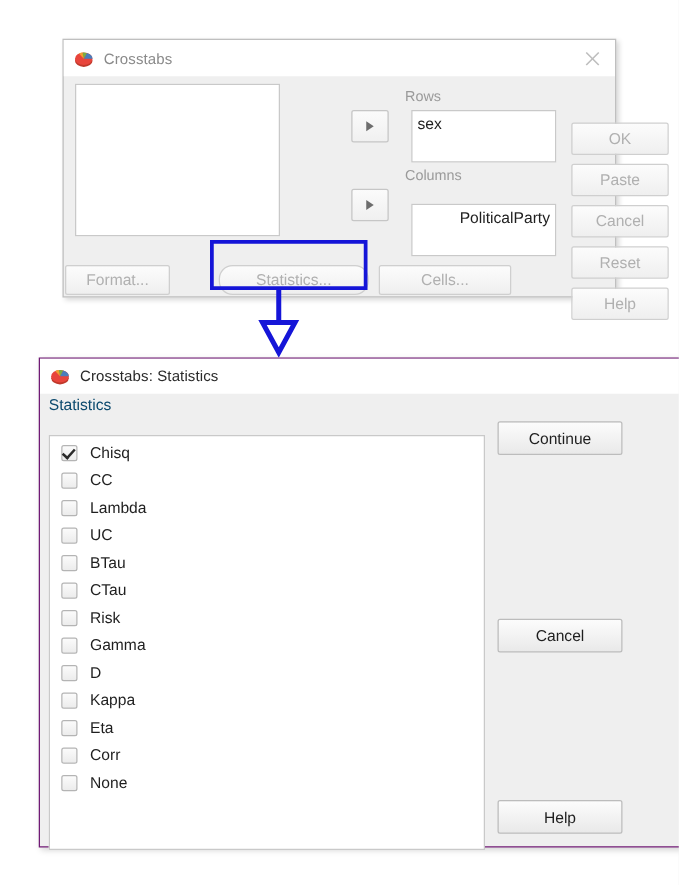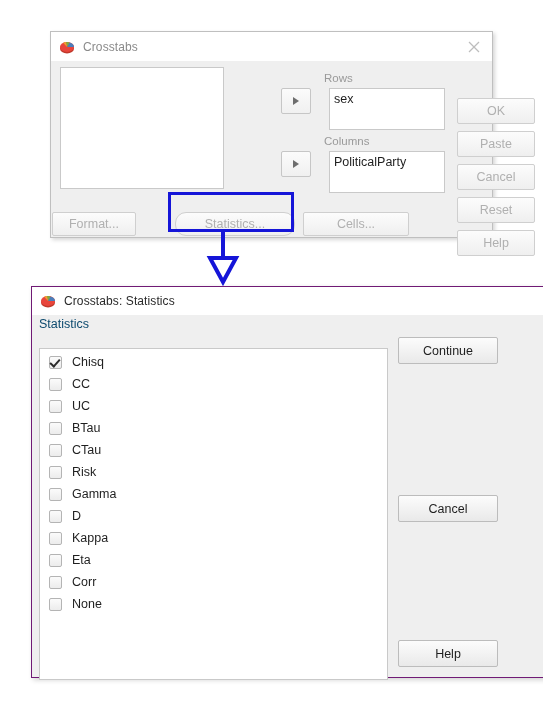--- a/index.html
+++ b/index.html
@@ -131,21 +131,21 @@
     width: 116px;
     height: 42px;
     background: #ffffff;
     border: 1px solid #c9c9c9;
     box-sizing: border-box;
     padding: 3px 4px;
     font-size: 12.5px;
     color: #1f1f1f;
   }
   .box-rows { top: 27px; }
-  .box-cols { top: 90px; }
+  .box-cols { top: 102px; text-align: right; }
 
   .side-btn {
     position: absolute;
     left: 406px;
     width: 78px;
     height: 26px;
     background: linear-gradient(#fcfcfc, #efefef);
     border: 1px solid #cfcfcf;
     border-radius: 2px;
     box-sizing: border-box;
@@ -377,20 +377,24 @@
       <div class="stat-item">
         <span class="cbox checked"></span>
         <span class="stat-label">Chisq</span>
       </div>
       <div class="stat-item">
         <span class="cbox"></span>
         <span class="stat-label">CC</span>
       </div>
       <div class="stat-item">
         <span class="cbox"></span>
+        <span class="stat-label">Lambda</span>
+      </div>
+      <div class="stat-item">
+        <span class="cbox"></span>
         <span class="stat-label">UC</span>
       </div>
       <div class="stat-item">
         <span class="cbox"></span>
         <span class="stat-label">BTau</span>
       </div>
       <div class="stat-item">
         <span class="cbox"></span>
         <span class="stat-label">CTau</span>
       </div>

